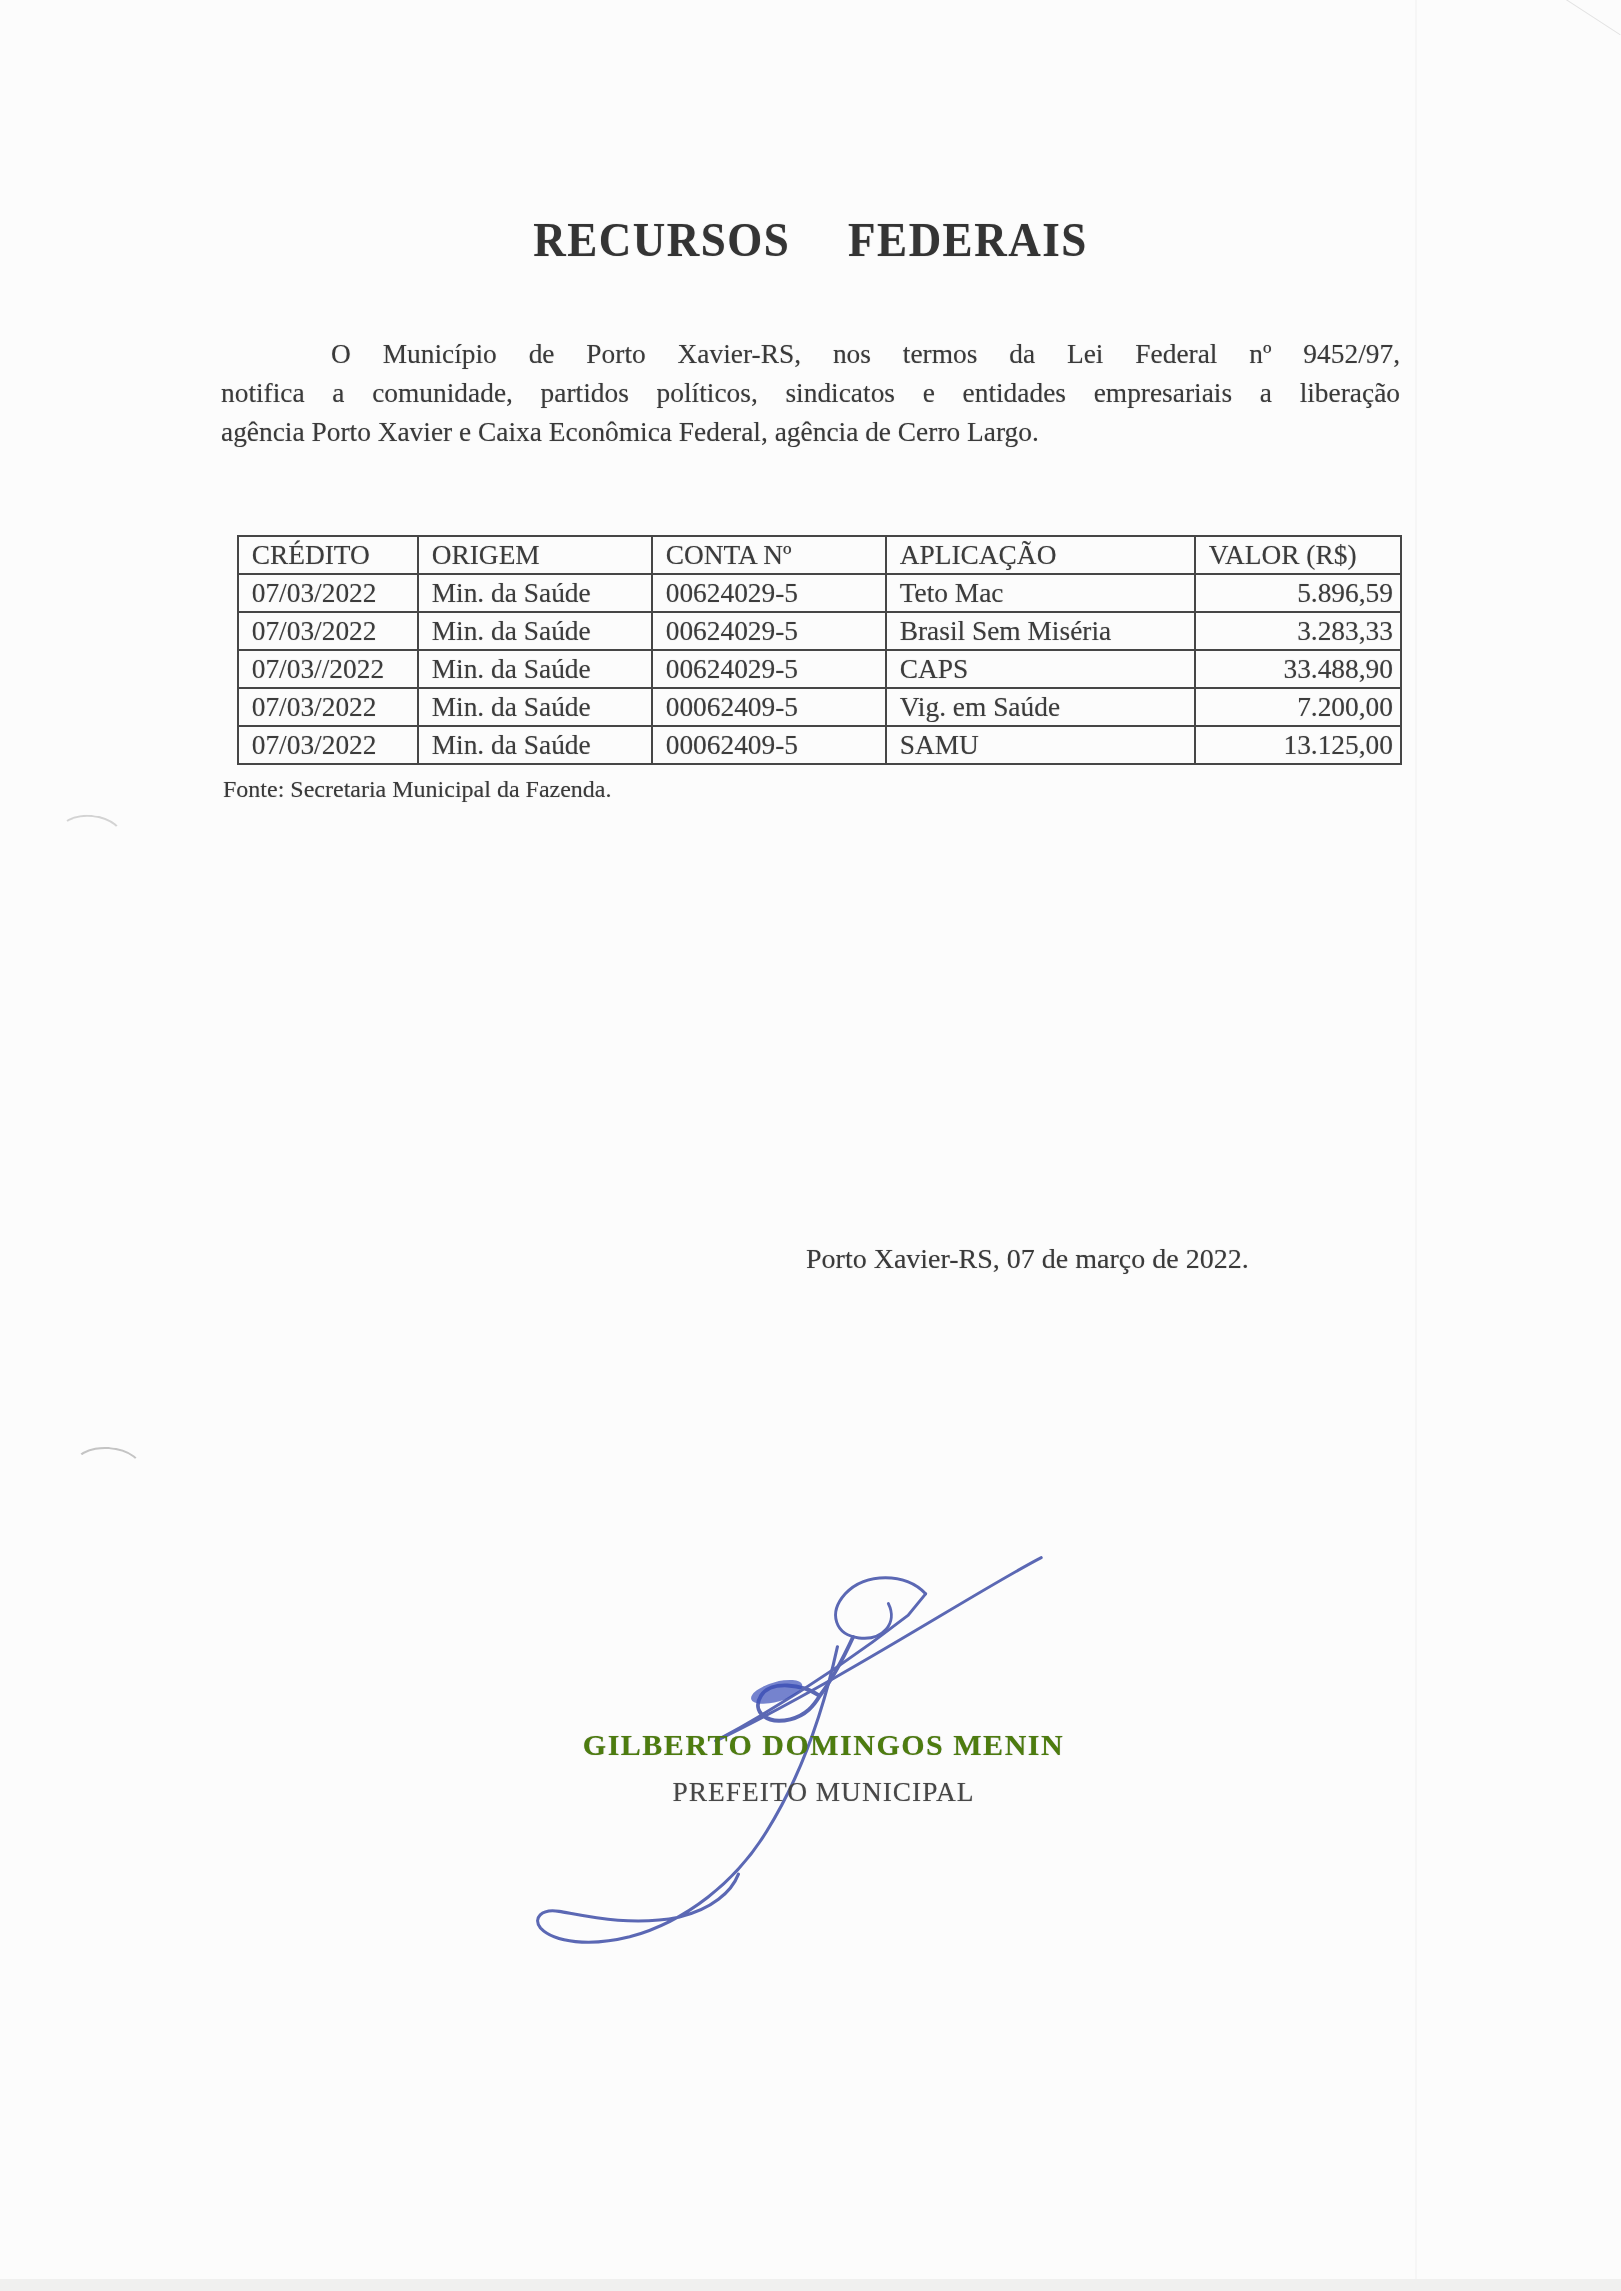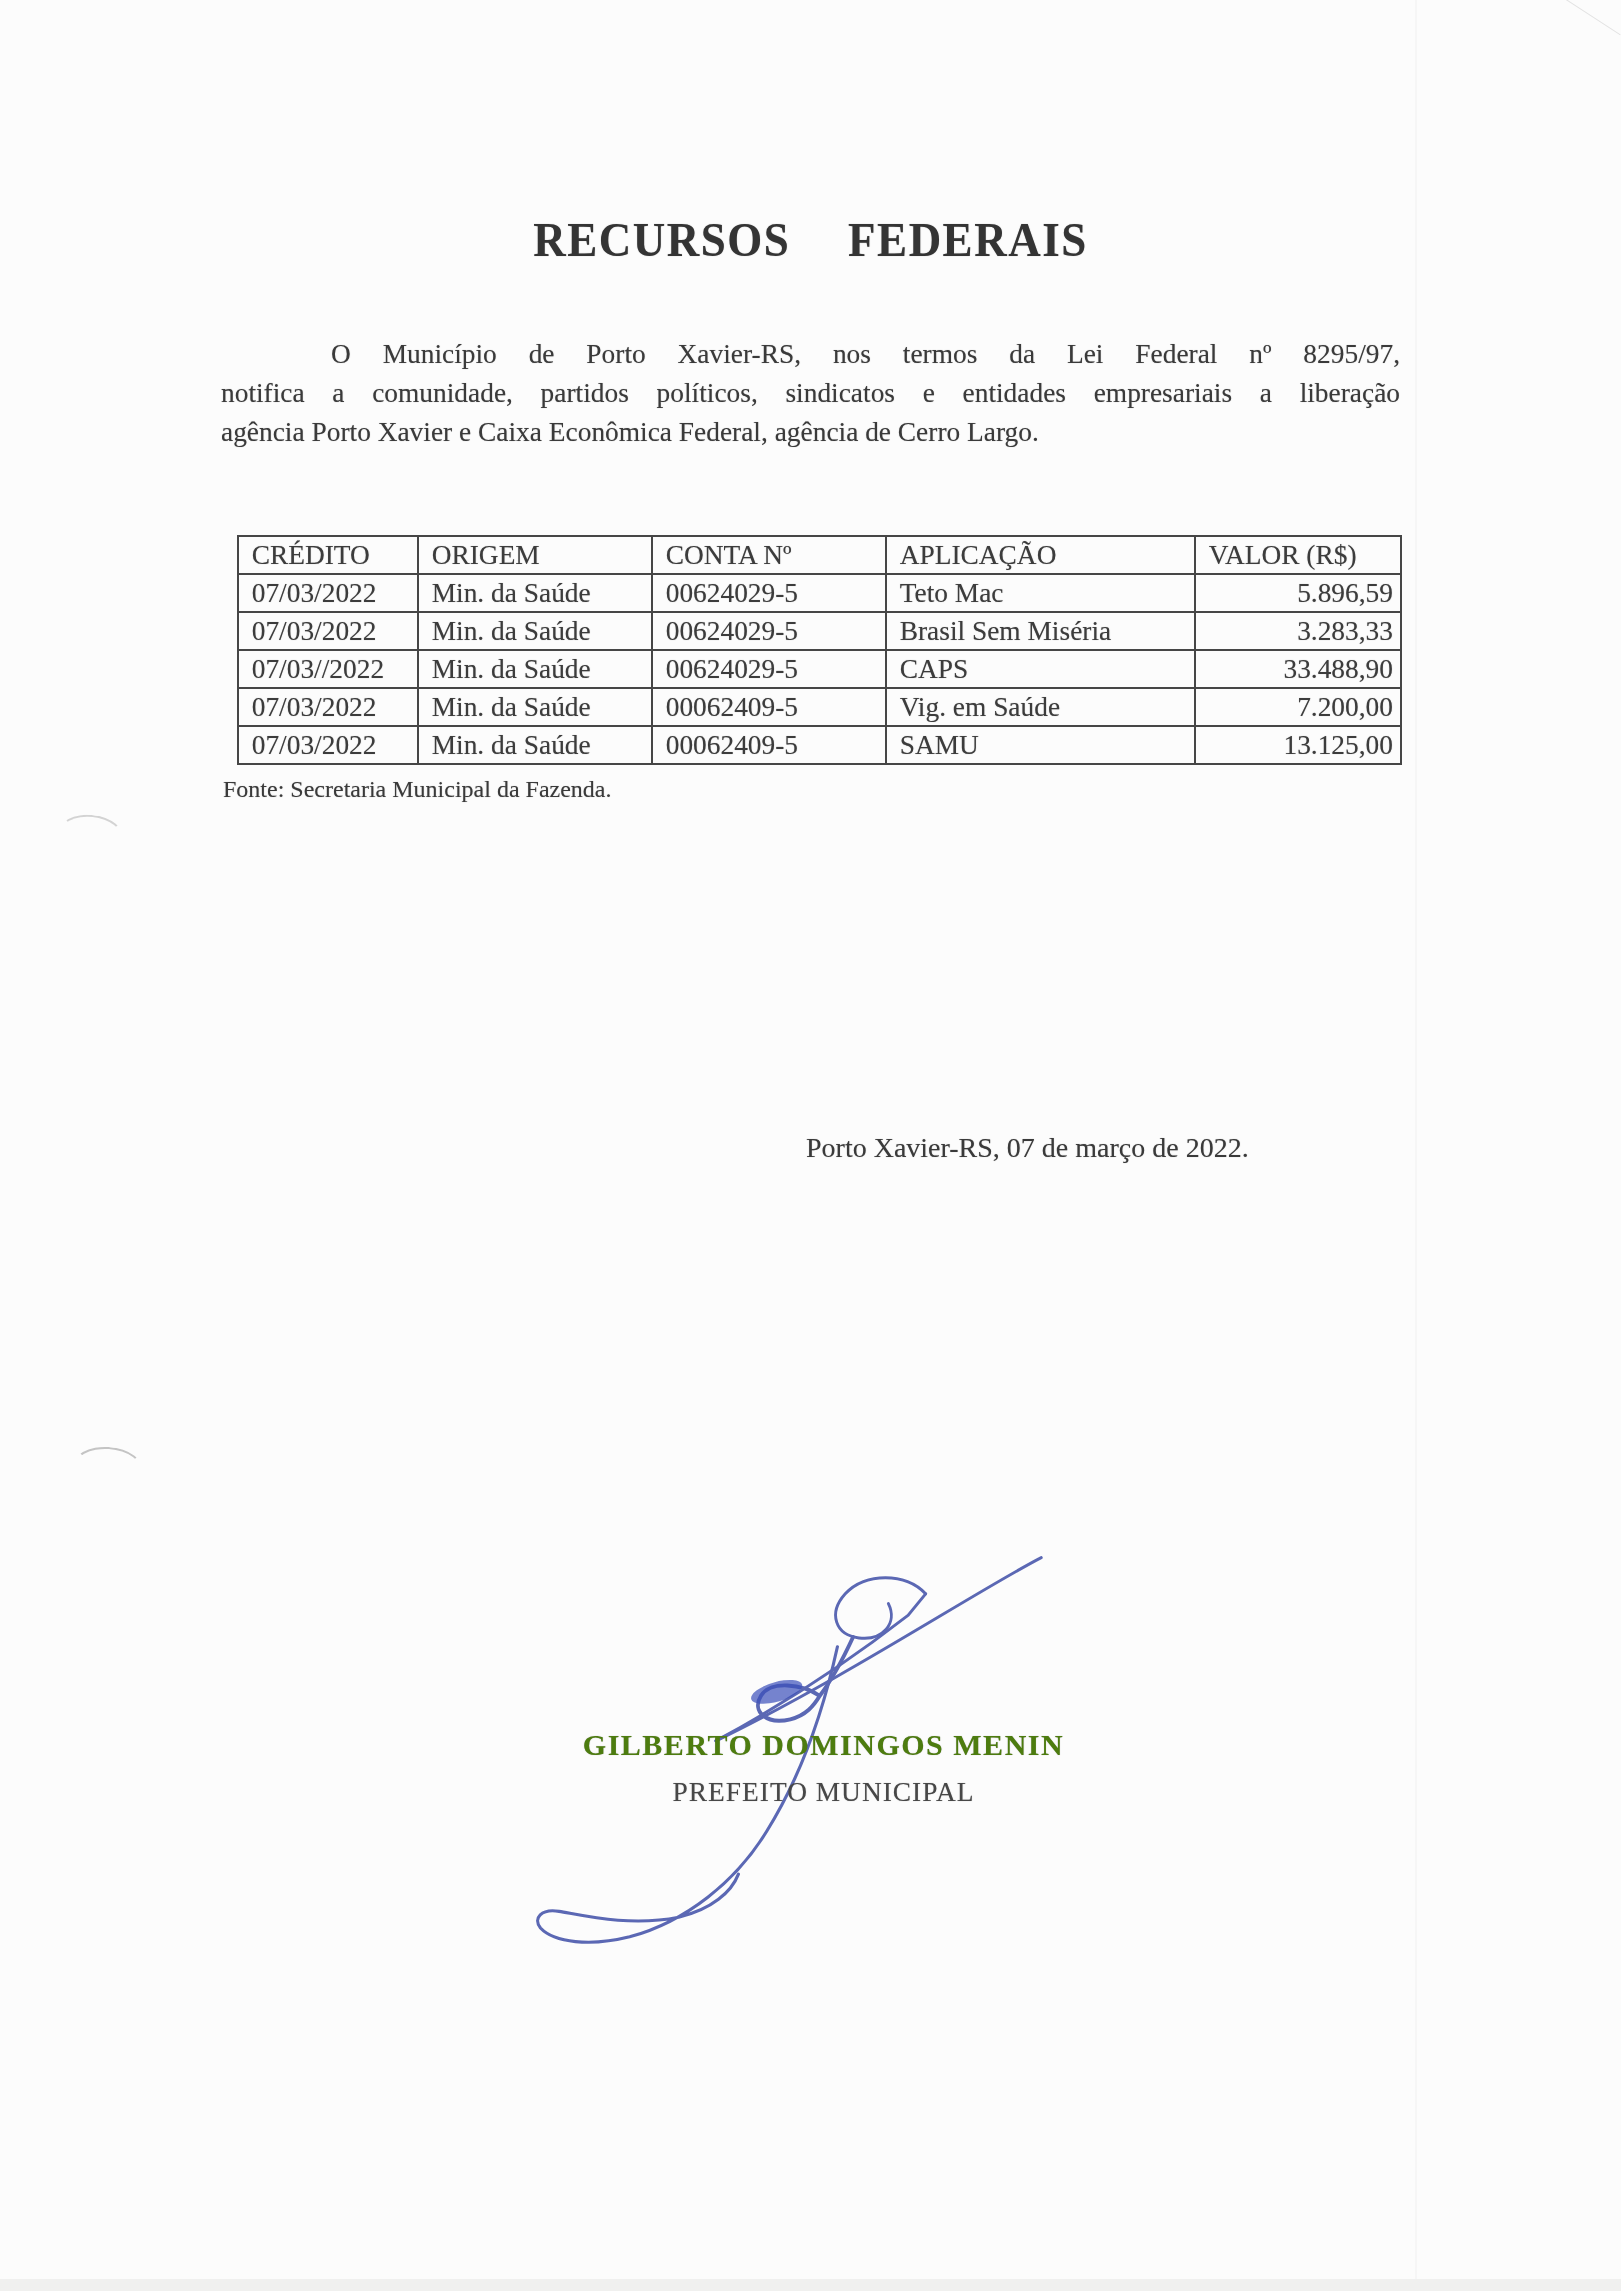--- a/index.html
+++ b/index.html
@@ -36,21 +36,21 @@
   table.res col.c3{width:234px;} table.res col.c4{width:309px;}
   table.res col.c5{width:206px;}
   table.res th, table.res td{
     border:2px solid #464646; font-weight:normal; text-align:left;
     height:36px; padding:0 5.9px 0 12.7px; overflow:hidden; white-space:nowrap;
   }
   table.res td.num{ text-align:right; padding-right:7px; }
 
   .source-note{ position:absolute; left:223px; top:776px; font-size:24px; }
 
-  .date-line{ position:absolute; left:806px; top:1132px; font-size:28px; }
+  .date-line{ position:absolute; left:806px; top:1243px; font-size:28px; }
 
   .sig-block{
     position:absolute; left:412px; top:1728px; width:823px; text-align:center;
   }
   .sig-name{ font-weight:bold; font-size:30px; letter-spacing:1.5px; color:#4d7c0f; }
   .sig-role{ font-size:27.4px; letter-spacing:1px; margin-top:15px; color:#474747; }
 
   .sig-svg{ position:absolute; left:510px; top:1537px; color:var(--sig,#5b68b4); }
 
   .artifact-arc{
@@ -72,21 +72,21 @@
     position:absolute; left:0; bottom:0; width:1621px; height:12.7px;
     background:#f0f0ef;
   }
 </style>
 </head>
 <body>
 
 <div class="doc-title soft">RECURSOS FEDERAIS</div>
 
 <div class="paragraph soft">
-  <div class="par-line first">O Município de Porto Xavier-RS, nos termos da Lei Federal nº 8295/97,</div>
+  <div class="par-line first">O Município de Porto Xavier-RS, nos termos da Lei Federal nº 9452/97,</div>
   <div class="par-line">notifica a comunidade, partidos políticos, sindicatos e entidades empresariais a liberação</div>
   <div class="par-line last">agência Porto Xavier e Caixa Econômica Federal, agência de Cerro Largo.</div>
 </div>
 
 <table class="res soft">
   <colgroup>
       <col class="c1">
       <col class="c2">
       <col class="c3">
       <col class="c4">

